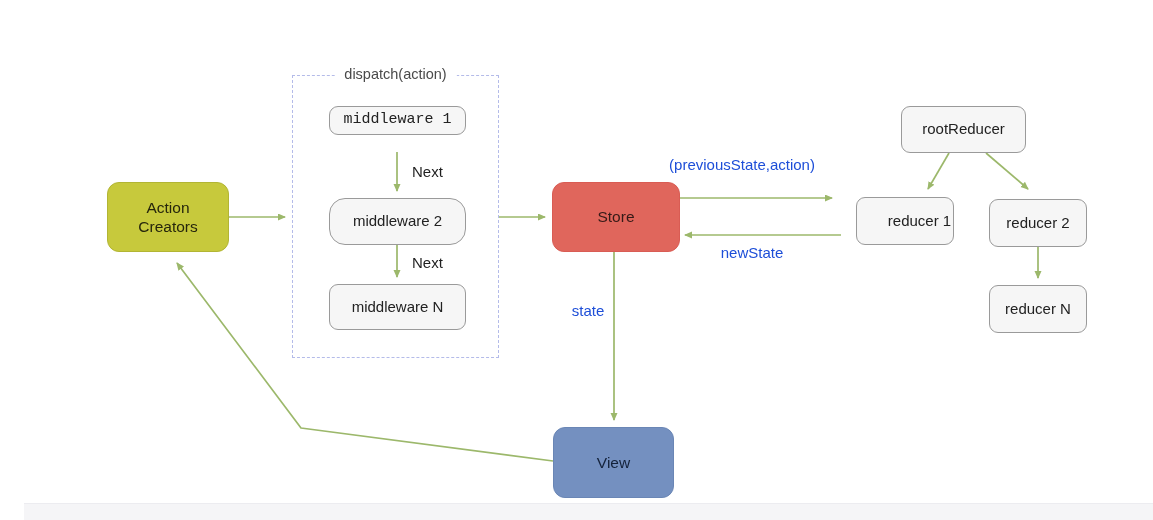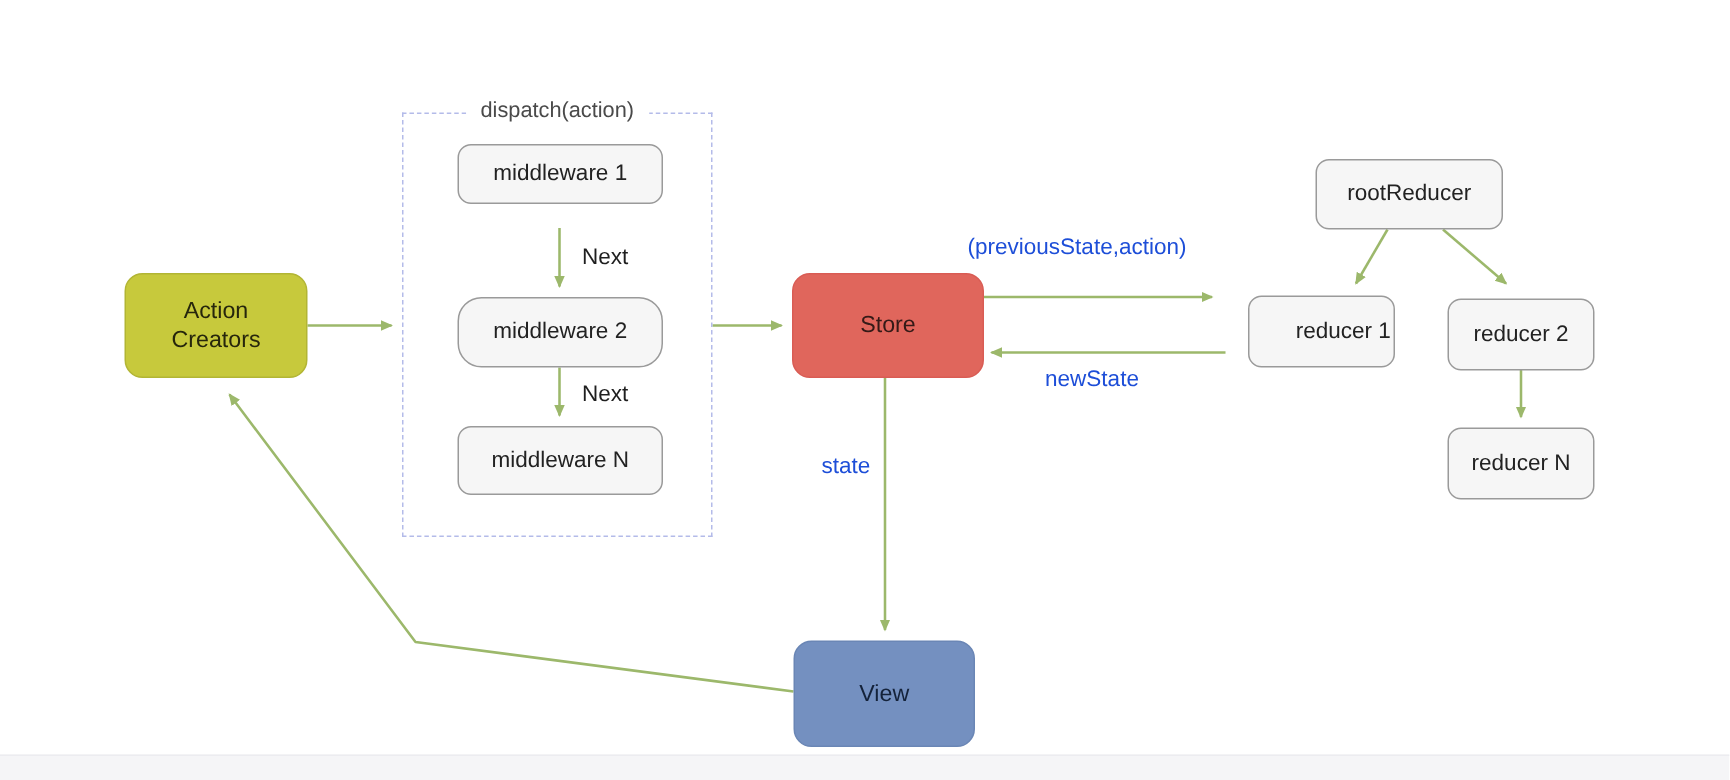--- a/index.html
+++ b/index.html
@@ -14,21 +14,21 @@
     --store-border: #d95c54;
     --view-fill: #7490c0;
     --view-border: #6a86b5;
   }
   html,body{margin:0;padding:0;}
   body{
     width:1153px;height:520px;overflow:hidden;background:#ffffff;
     font-family:"Liberation Sans","DejaVu Sans",sans-serif;
     position:relative;
   }
-  .stage{position:absolute;inset:0;}
+  .stage{position:absolute;inset:0;margin-left:24px;}
   svg.wires{position:absolute;left:0;top:0;pointer-events:none;}
   svg.wires path{stroke:var(--arrow);stroke-width:1.7;fill:none;stroke-linejoin:round;}
   .node{
     position:absolute;display:flex;align-items:center;justify-content:center;
     text-align:center;box-sizing:border-box;font-size:15px;color:#222222;
     background:var(--node-fill);border:1.5px solid var(--node-border);border-radius:9px;
     line-height:1.25;
   }
   .node.big{border-radius:12px;font-size:15.5px;color:#1c1c1c;}
   .node.ac{background:var(--ac-fill);border-color:var(--ac-border);color:#26260c;}
@@ -88,21 +88,21 @@
   </div>
 
   <div class="node big store" style="left:528px;top:182px;width:128px;height:70px;">
     <span>Store</span>
   </div>
 
   <div class="node big view" style="left:529px;top:427px;width:121px;height:71px;">
     <span>View</span>
   </div>
 
-  <div class="node" style="left:305px;top:96px;width:137px;height:40px;">
+  <div class="node" style="left:305px;top:106px;width:137px;height:29px;font-family:Liberation Mono, monospace;">
     <span>middleware 1</span>
   </div>
   <div class="node" style="left:305px;top:198px;width:137px;height:47px;border-radius:16px;">
     <span>middleware 2</span>
   </div>
   <div class="node" style="left:305px;top:284px;width:137px;height:46px;">
     <span>middleware N</span>
   </div>
 
   <div class="node" style="left:877px;top:106px;width:125px;height:47px;">

